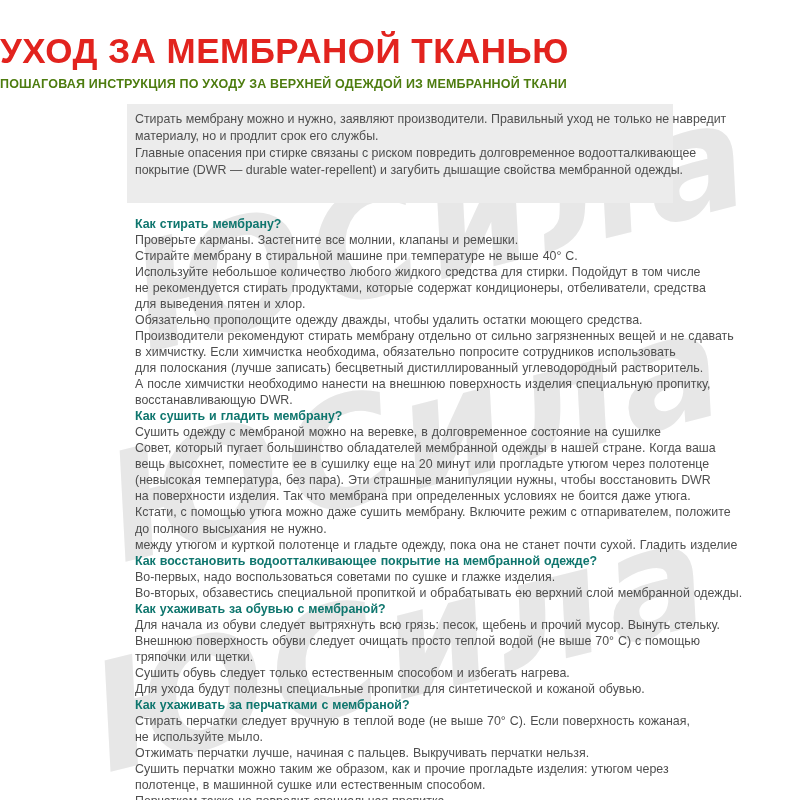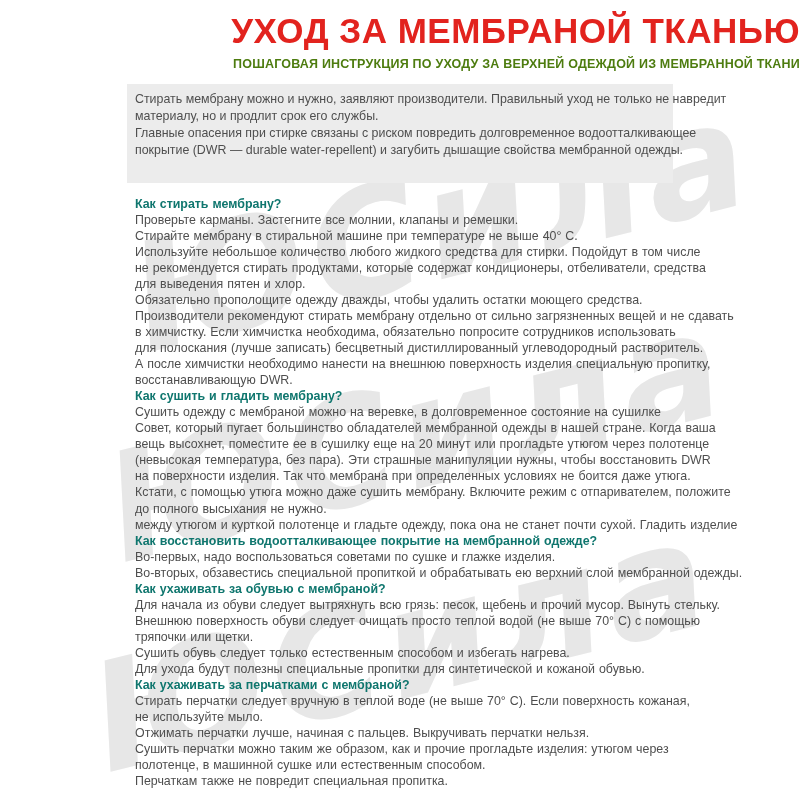--- a/index.html
+++ b/index.html
@@ -30,22 +30,22 @@
     user-select:none;
     pointer-events:none;
   }
   .wm1{ left:135px; top:215px; }
   .wm2{ left:110px; top:425px; }
   .wm3{ left:95px;  top:635px; }
 
   
   .header{
     position:relative; z-index:1;
-    text-align:right;
-    padding-top:13px;
+    text-align:left;
+    padding-top:33px;
   }
   .title{
     font-size:35px;
     font-weight:800;
     letter-spacing:0.5px;
     color:#e2231e;
     line-height:1.0;
   }
   .subtitle{
     margin-top:9px;

